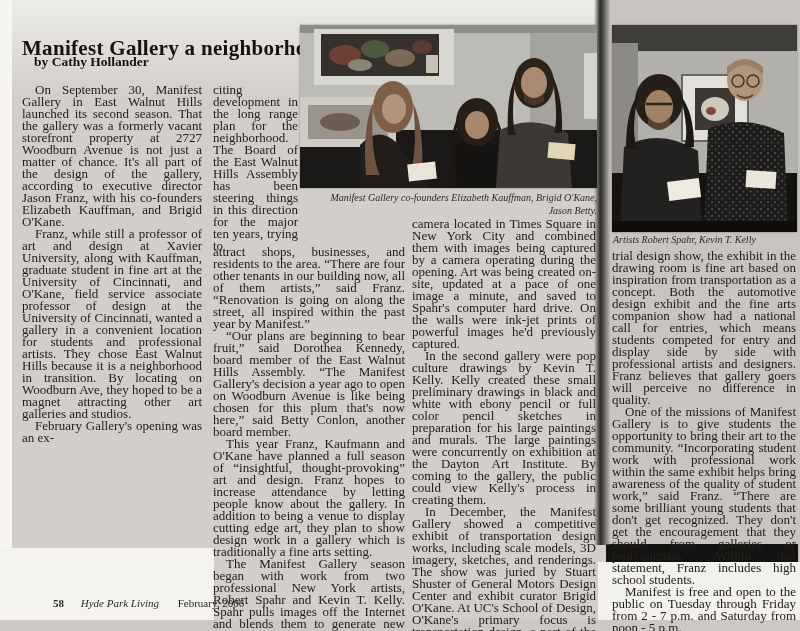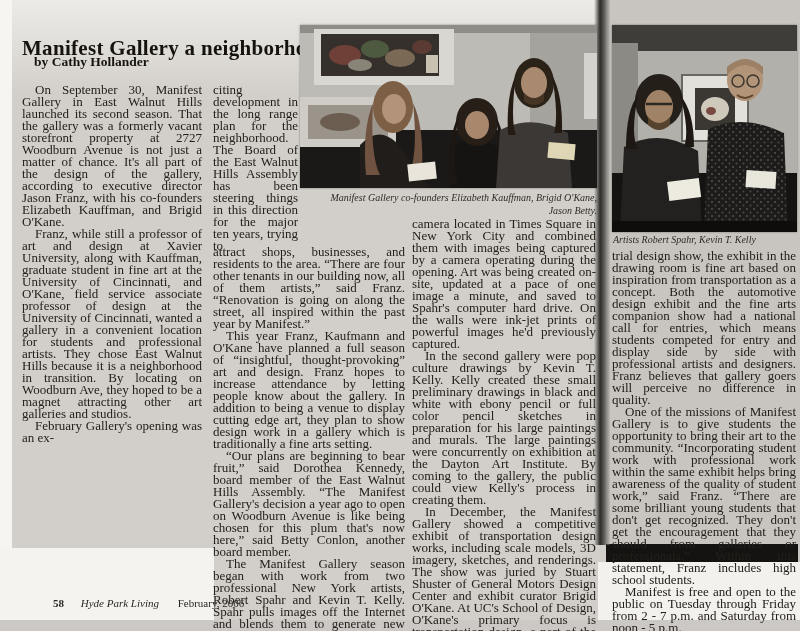--- a/index.html
+++ b/index.html
@@ -133,22 +133,22 @@
     </svg>
   </div>
 
   <div class="caption caption-center">
     <span>Manifest Gallery co-founders Elizabeth Kauffman, Brigid O'Kane,</span><br>
     <span>Jason Betty.</span>
   </div>
 
   <div class="col col2b">
     <p>attract shops, businesses, and residents to the area. “There are four other tenants in our building now, all of them artists,” said Franz. “Renovation is going on along the street, all inspired within the past year by Manifest.”</p>
+    <p class="indent">“Our plans are beginning to bear fruit,” said Dorothea Kennedy, board member of the East Walnut Hills Assembly. “The Manifest Gallery's decision a year ago to open on Woodburn Avenue is like being chosen for this plum that's now here,” said Betty Conlon, another board member.</p>
     <p class="indent">This year Franz, Kaufmann and O'Kane have planned a full season of “insightful, thought-provoking” art and design. Franz hopes to increase attendance by letting people know about the gallery. In addition to being a venue to display cutting edge art, they plan to show design work in a gallery which is traditionally a fine arts setting.</p>
-    <p class="indent">“Our plans are beginning to bear fruit,” said Dorothea Kennedy, board member of the East Walnut Hills Assembly. “The Manifest Gallery's decision a year ago to open on Woodburn Avenue is like being chosen for this plum that's now here,” said Betty Conlon, another board member.</p>
     <p class="indent">The Manifest Gallery season began with work from two professional New York artists, Robert Spahr and Kevin T. Kelly. Spahr pulls images off the Internet and blends them to generate new images he calls “Crufts.” For example, one portrait was an image from the White House combined with an image from Al Jazeera. During the opening on September 30, Spahr brought real-time images from a</p>
   </div>
 
   <div class="col col3">
     <p>camera located in Times Square in New York City and combined them with images being captured by a camera operating during the opening. Art was being created on-site, updated at a pace of one image a minute, and saved to Spahr's computer hard drive. On the walls were ink-jet prints of powerful images he'd previously captured.</p>
     <p class="indent">In the second gallery were pop culture drawings by Kevin T. Kelly. Kelly created these small preliminary drawings in black and white with ebony pencil or full color pencil sketches in preparation for his large paintings and murals. The large paintings were concurrently on exhibition at the Dayton Art Institute. By coming to the gallery, the public could view Kelly's process in creating them.</p>
     <p class="indent">In December, the Manifest Gallery showed a competitive exhibit of transportation design works, including scale models, 3D imagery, sketches, and renderings. The show was juried by Stuart Shuster of General Motors Design Center and exhibit curator Brigid O'Kane. At UC's School of Design, O'Kane's primary focus is transportation design, a part of the industrial design program. Before coming to UC, she worked for ten years as General Motors senior lead creative designer.</p>
     <p class="indent">To accompany the companion indus-</p>
   </div>
 

